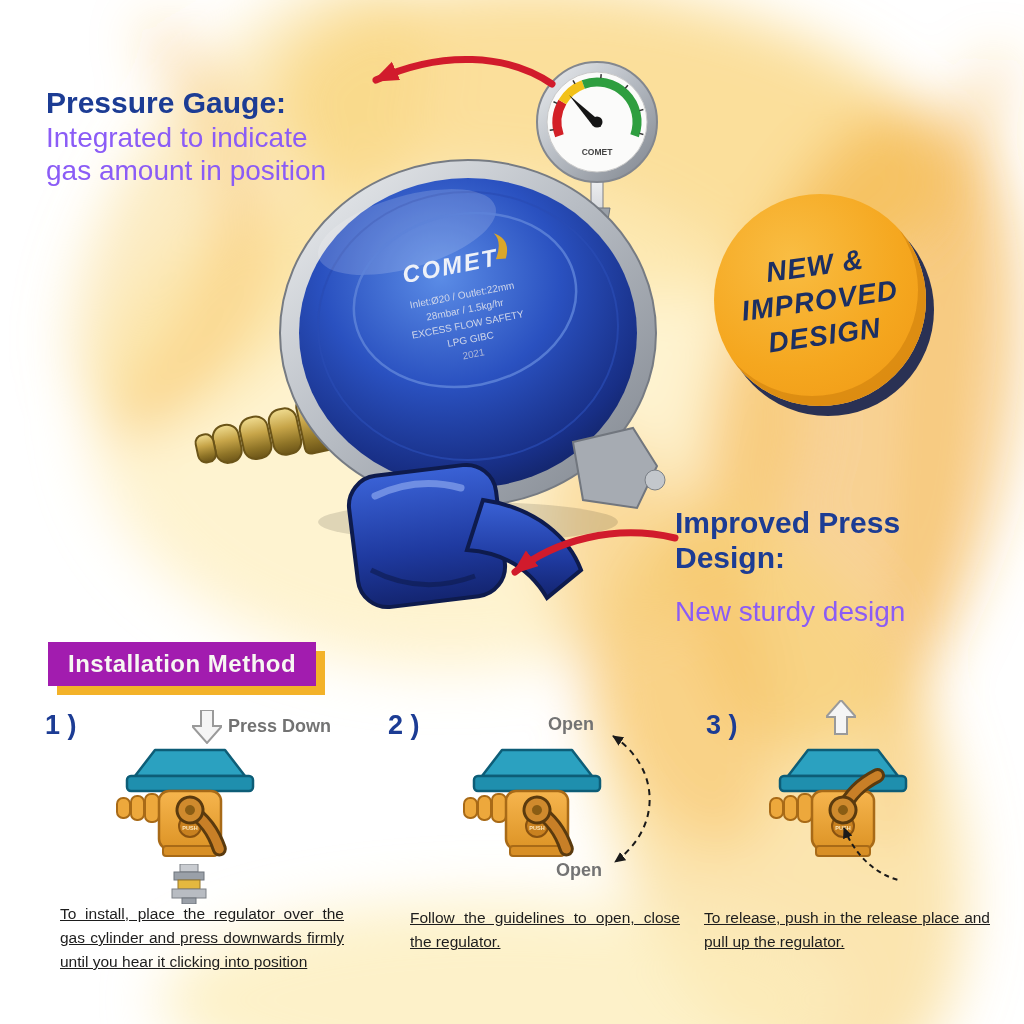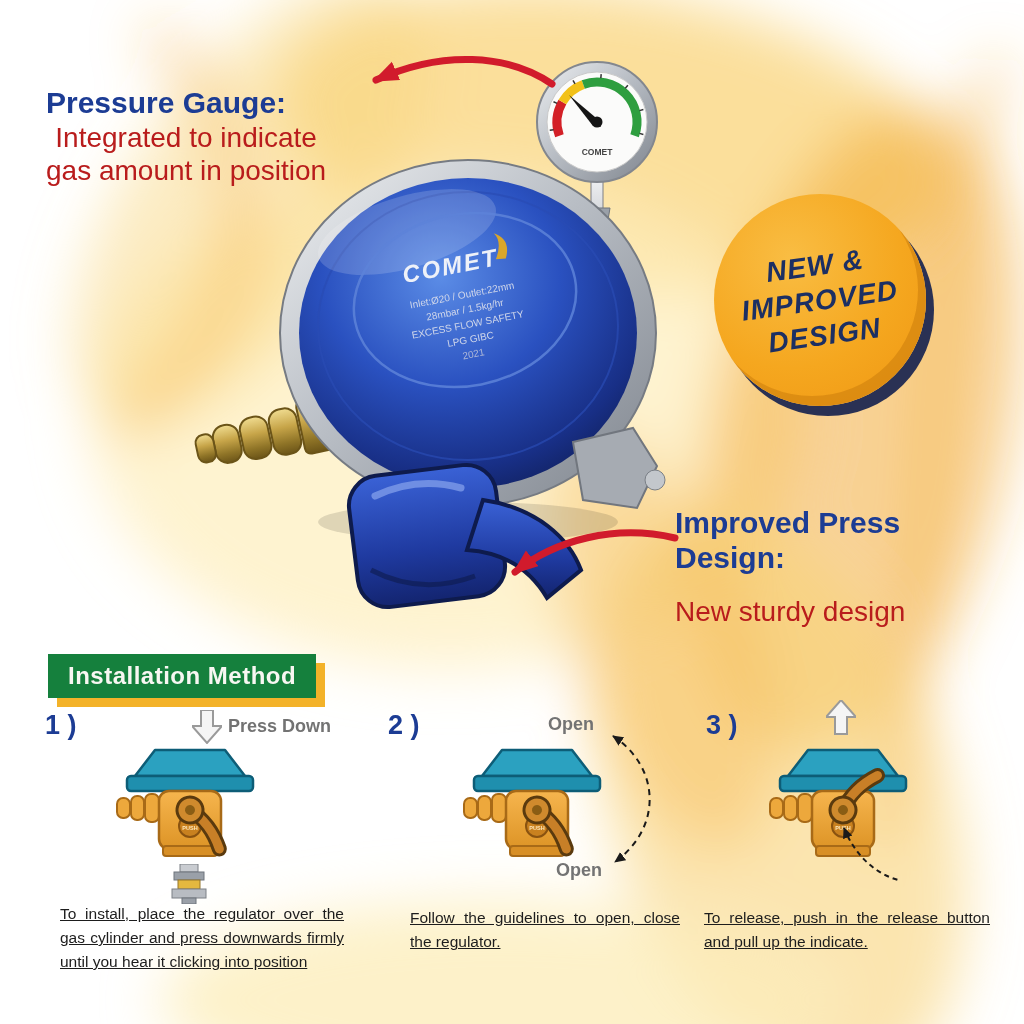--- a/index.html
+++ b/index.html
@@ -1,31 +1,31 @@
 <!DOCTYPE html>
 <html><head>
 <meta charset="utf-8">
 <style>
   html,body{margin:0;padding:0;background:#ffffff;}
   #canvas{position:relative;width:1024px;height:1024px;overflow:hidden;background:#ffffff;
           font-family:"Liberation Sans",sans-serif;}
   .abs{position:absolute;}
   
   .ann-title{color:#1c3c94;font-weight:bold;font-size:30px;line-height:1.15;}
-  .ann-text{color:#b91c1c;font-size:28px;line-height:1.18;text-align:center;}
+  .ann-text{color:#8b5cf6;font-size:28px;line-height:1.18;}
   
   .badge{width:212px;height:212px;border-radius:50%;
          background:radial-gradient(circle at 36% 30%, #f9bd43 0%, #f5a71f 55%, #ef9612 100%);
          box-shadow:8px 10px 0 0 #2a3154, inset -8px -10px 0 rgba(196,118,8,0.45);
          display:flex;align-items:center;justify-content:center;}
   .badge-inner{transform:rotate(-8deg);text-align:center;color:#1c2f63;
                font-weight:bold;font-style:italic;font-size:28px;line-height:1.25;letter-spacing:1px;}
   
-  .inst-header{display:inline-block;background:#15803d;color:#f7f7f2;font-weight:bold;
-               font-size:24px;padding:8px 20px;box-shadow:9px 9px 0 #f3b229;letter-spacing:0.5px;margin-top:12px;}
+  .inst-header{display:inline-block;background:#a21caf;color:#f7f7f2;font-weight:bold;
+               font-size:24px;padding:8px 20px;box-shadow:9px 9px 0 #f3b229;letter-spacing:0.5px;}
   .step-num{color:#1c3c94;font-weight:bold;font-size:27px;}
   .step-label{color:#737373;font-weight:bold;font-size:18px;}
   .step-text{color:#1d1d1d;font-size:15.5px;line-height:1.55;text-align:justify;text-decoration:underline;}
 </style>
 </head>
 <body>
 
 <div id="canvas">
 
   <svg width="0" height="0" style="position:absolute" aria-hidden="true">
@@ -247,15 +247,15 @@
         <use href="#reg-knob"></use>
       </g>
     <text x="85" y="84" font-size="5.5" font-weight="bold" fill="#ffe9bd" text-anchor="middle">PUSH</text>
   </svg>
   <svg class="abs" style="left:828px;top:818px" width="80" height="70" viewBox="0 0 80 70">
     <path d="M16,10 C26,35 45,55 70,62" stroke="#1a1a1a" stroke-width="2" fill="none" stroke-dasharray="5 4" marker-start="url(#mBlkS)"></path>
   </svg>
 
   <div class="abs step-text" style="left:60px;top:902px;width:284px">To install, place the regulator over the gas cylinder and press downwards firmly until you hear it clicking into position</div>
   <div class="abs step-text" style="left:410px;top:906px;width:270px">Follow the guidelines to open, close the regulator.</div>
-  <div class="abs step-text" style="left:704px;top:906px;width:286px">To release, push in the release button and pull up the indicate.</div>
+  <div class="abs step-text" style="left:704px;top:906px;width:286px">To release, push in the release place and pull up the regulator.</div>
 
 </div>
 
 </body></html>

